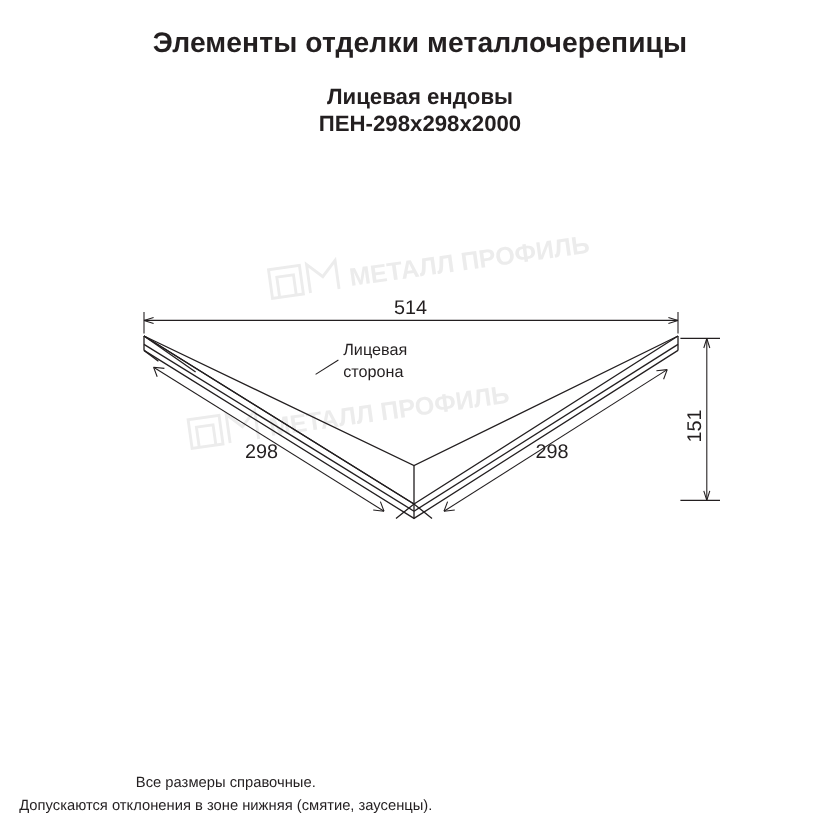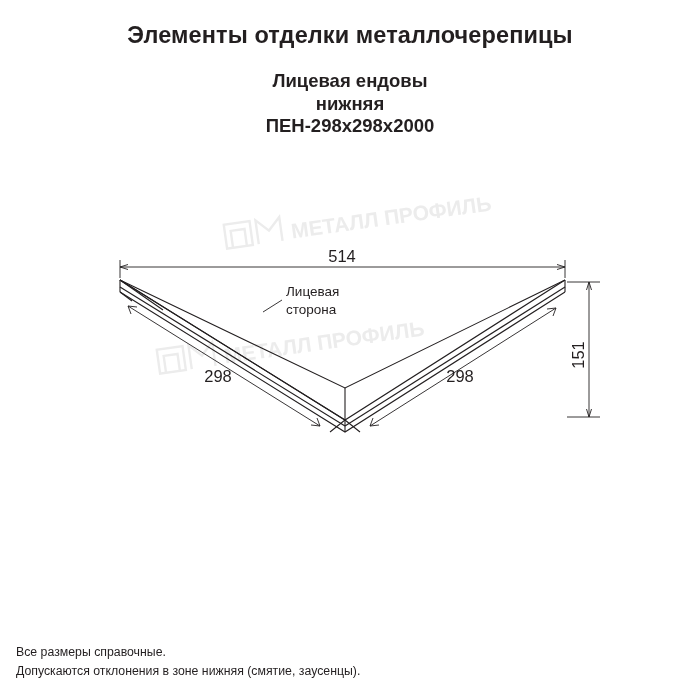--- a/index.html
+++ b/index.html
@@ -53,20 +53,21 @@
   .footer {
     position: absolute;
     left: 16px;
     bottom: 20px;
     font-size: 12.3px;
     line-height: 1.5;
     color: #231f20;
   }
   .footer div {
     white-space: nowrap;
+    text-align: center;
   }
   svg text {
     font-family: "Liberation Sans", sans-serif;
     fill: #231f20;
   }
   .dim-label {
     font-size: 16.5px;
   }
   .face-label {
     font-size: 13.5px;
@@ -106,21 +107,20 @@
 </style>
 </head>
 <body>
 
 <div class="page">
 
   <div class="title-block">
     <div class="main-title">Элементы отделки металлочерепицы</div>
     <div class="sub-title">
       <div>Лицевая ендовы</div>
-      <div>нижняя</div>
     </div>
     <div class="code-title">ПЕН-298х298х2000</div>
   </div>
 
   <div class="drawing">
     <svg width="700" height="330" viewBox="0 0 700 330">
 
       <g opacity="1">
         <g transform="translate(215,50) rotate(-8)">
           <path class="wm" d="M8,30 L8,6 L34,6 L34,30 Z"></path>

